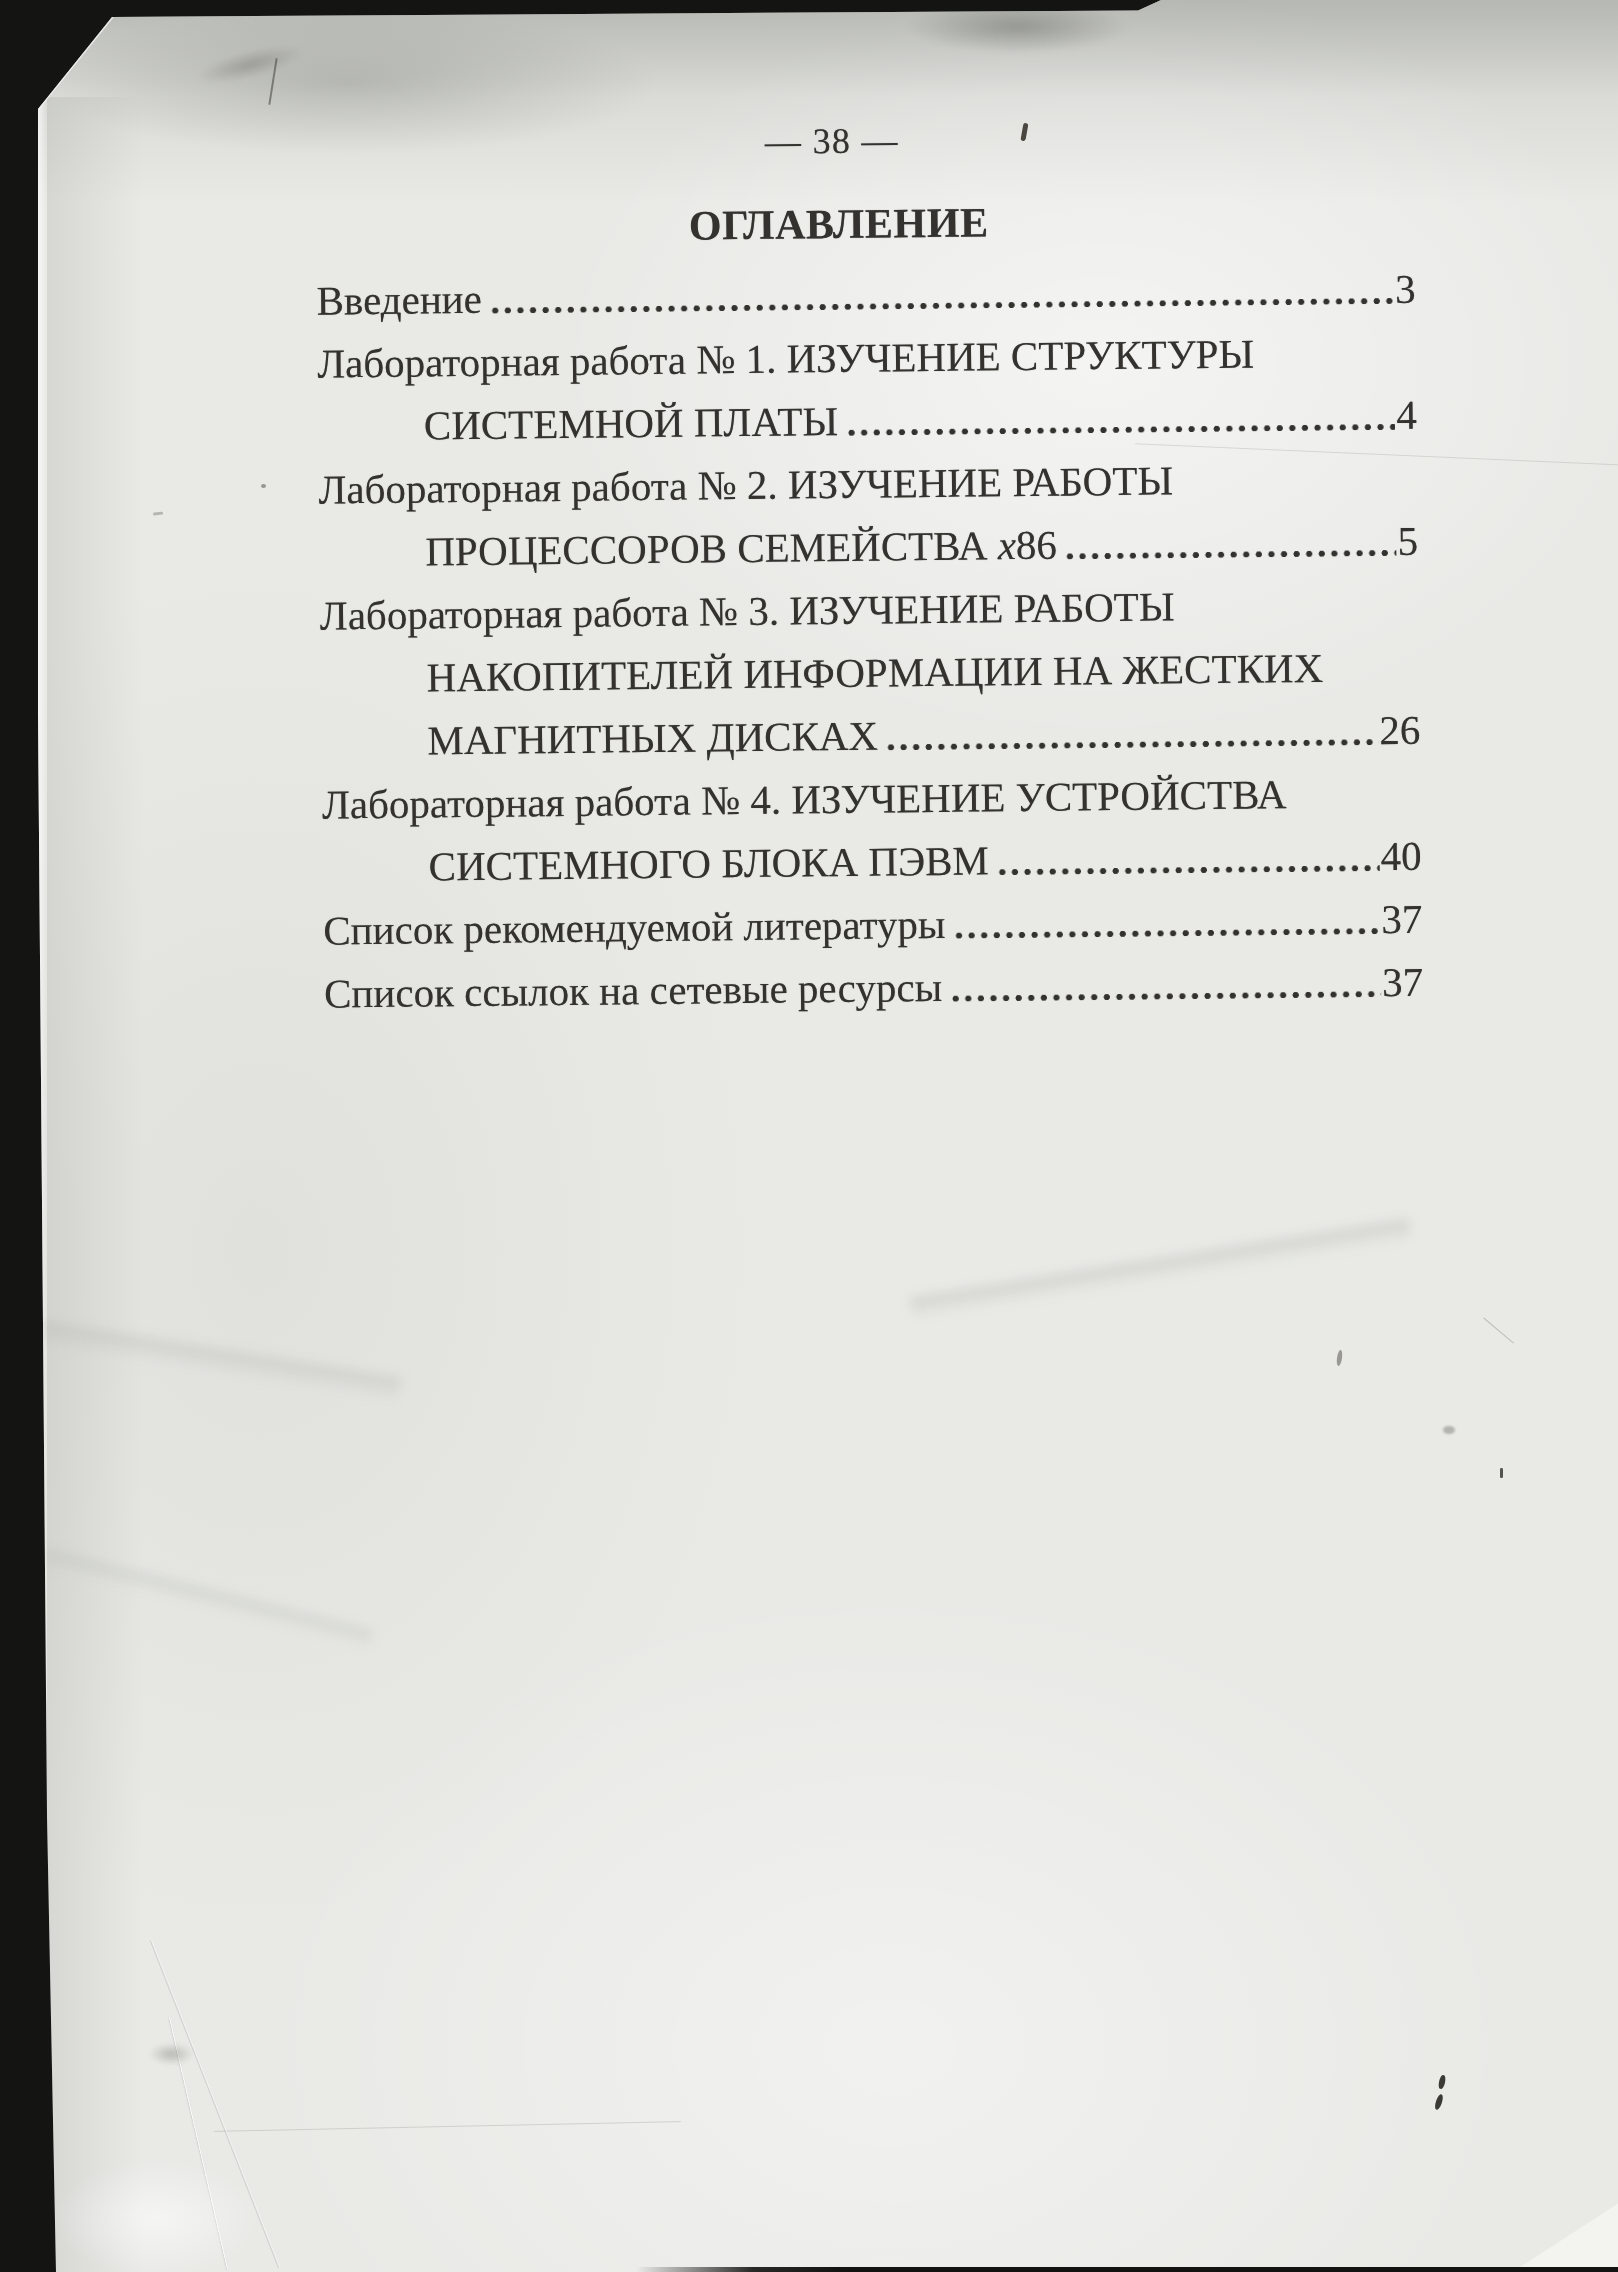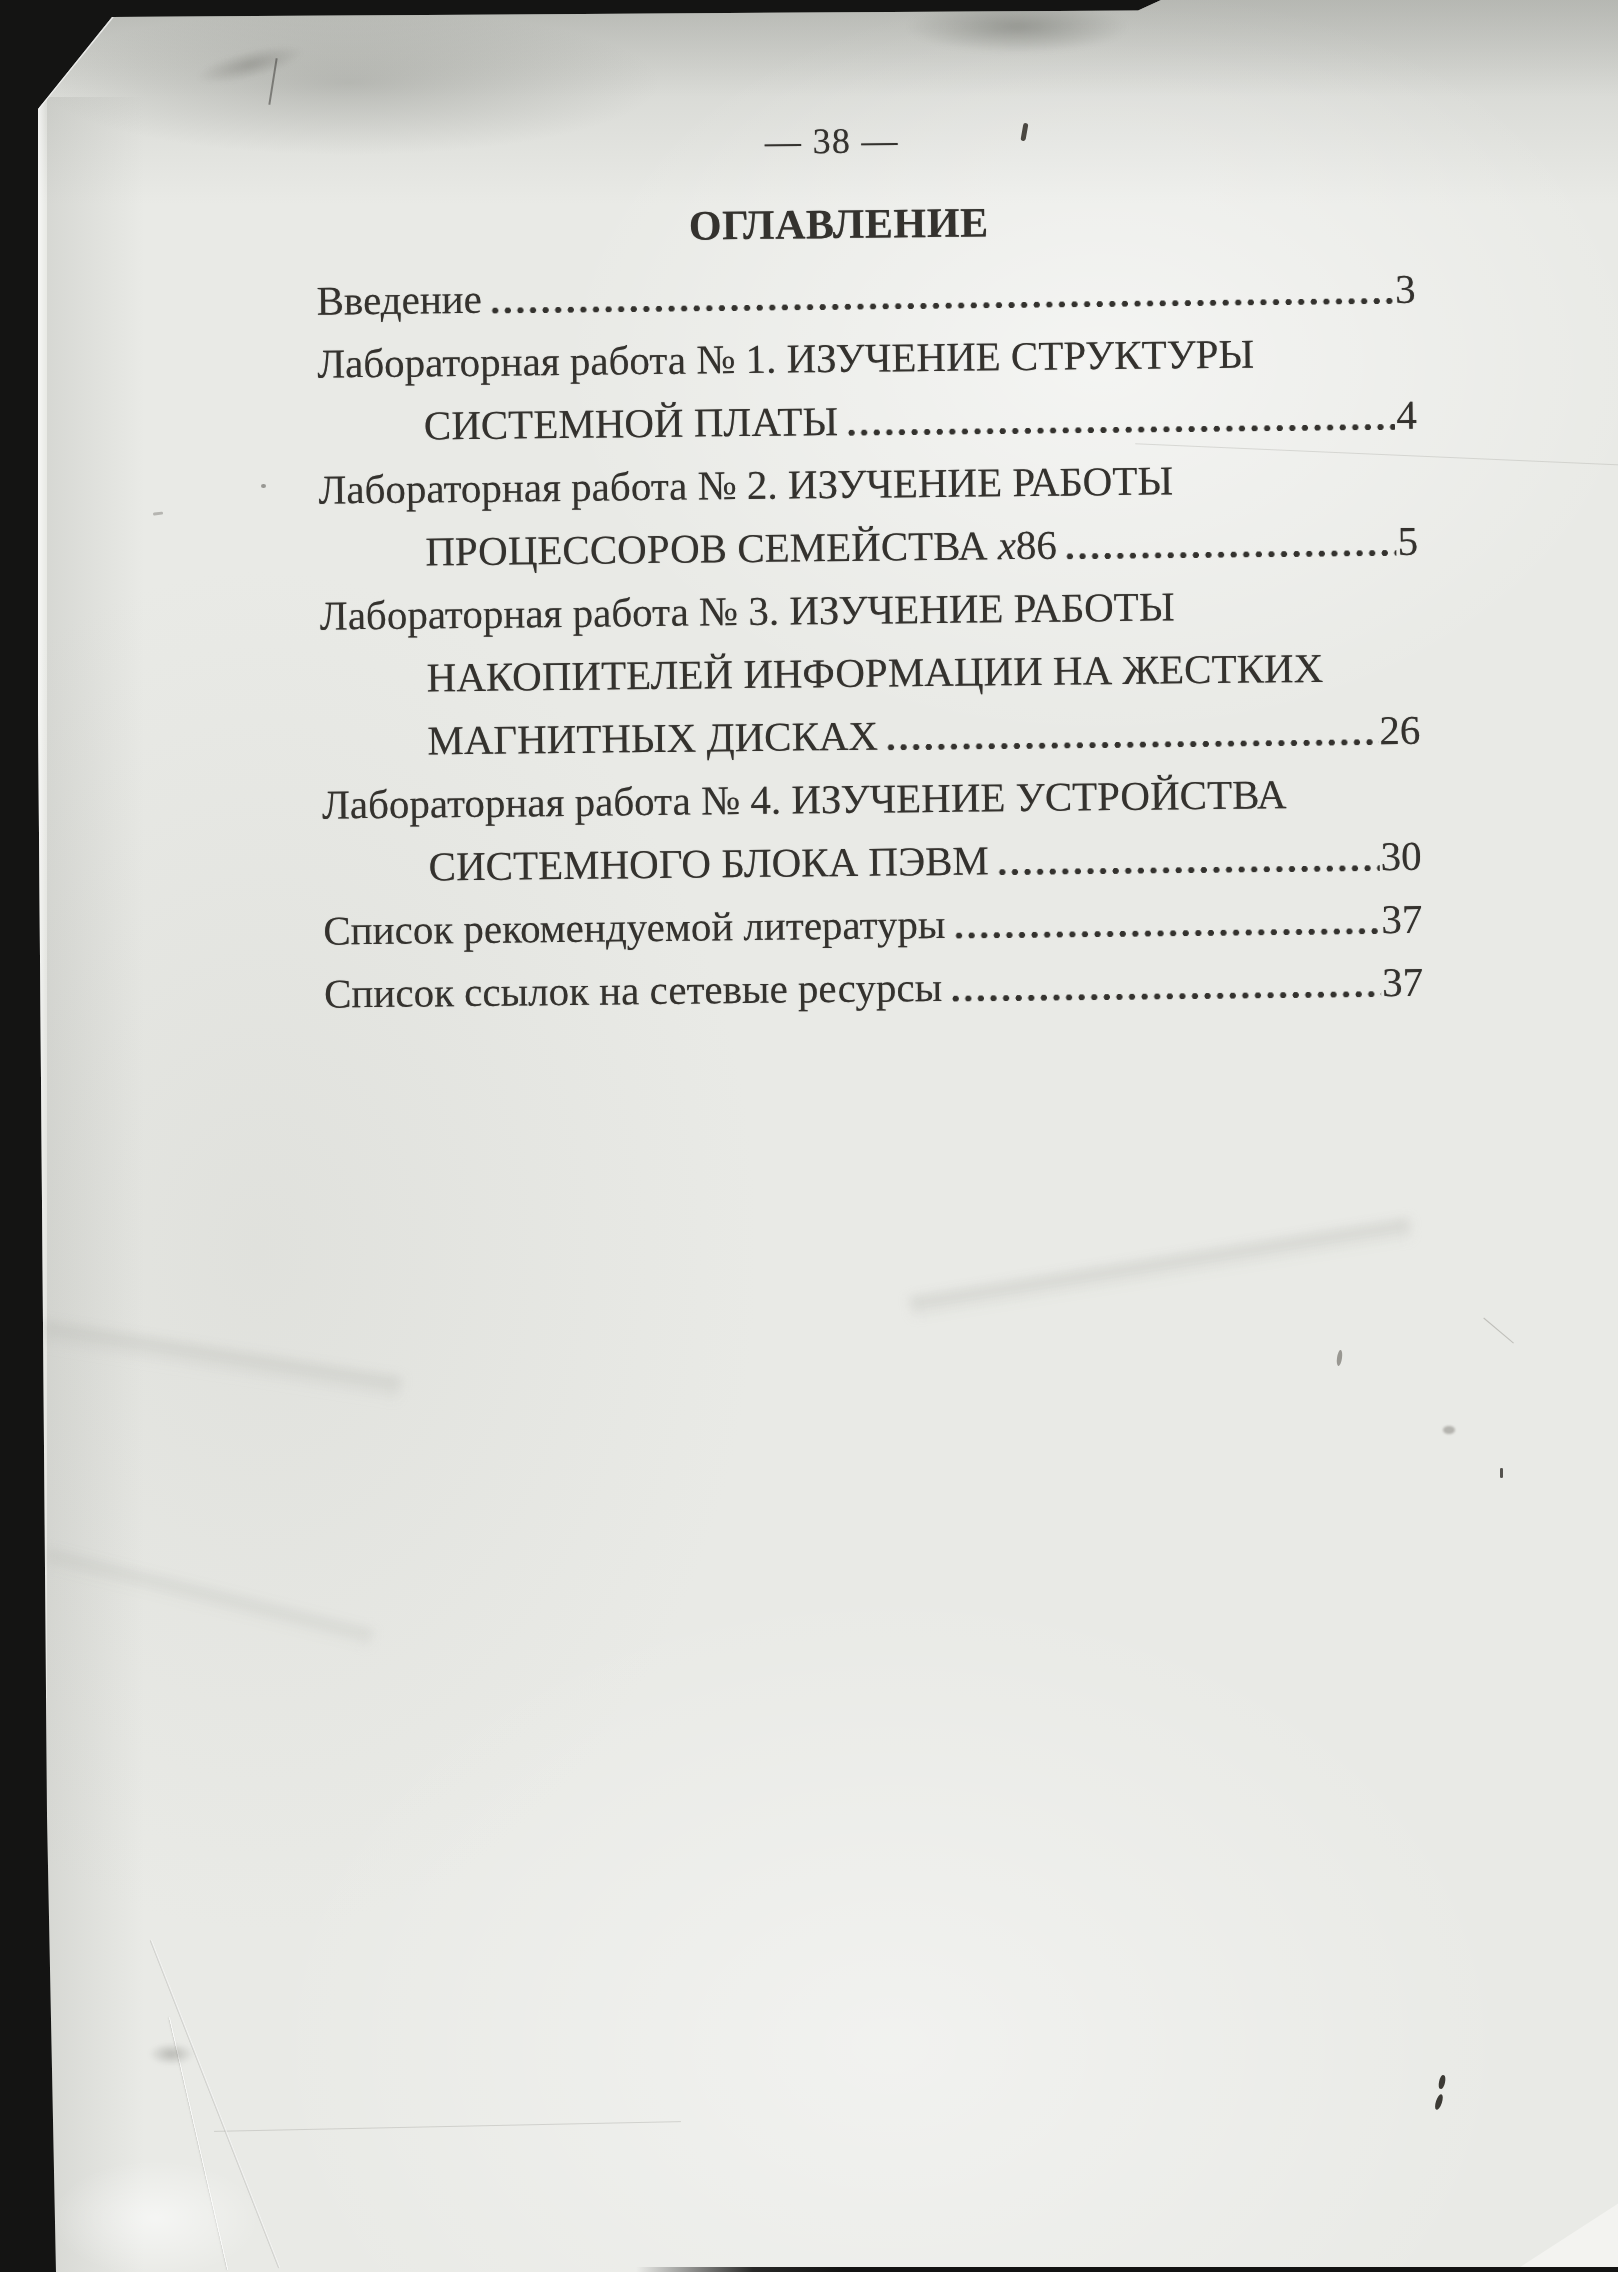--- a/index.html
+++ b/index.html
@@ -193,21 +193,21 @@
             <span class="entry-label">МАГНИТНЫХ ДИСКАХ</span>
             <span class="leader"></span>
             <span class="pageno">26</span>
           </div>
           <div class="toc-row">
             <span class="entry-label">Лабораторная работа № 4. ИЗУЧЕНИЕ УСТРОЙСТВА</span>
           </div>
           <div class="toc-row indent">
             <span class="entry-label">СИСТЕМНОГО БЛОКА ПЭВМ</span>
             <span class="leader"></span>
-            <span class="pageno">30</span>
+            <span class="pageno">40</span>
           </div>
           <div class="toc-row">
             <span class="entry-label">Список рекомендуемой литературы</span>
             <span class="leader"></span>
             <span class="pageno">37</span>
           </div>
           <div class="toc-row">
             <span class="entry-label">Список ссылок на сетевые ресурсы</span>
             <span class="leader"></span>
             <span class="pageno">37</span>

